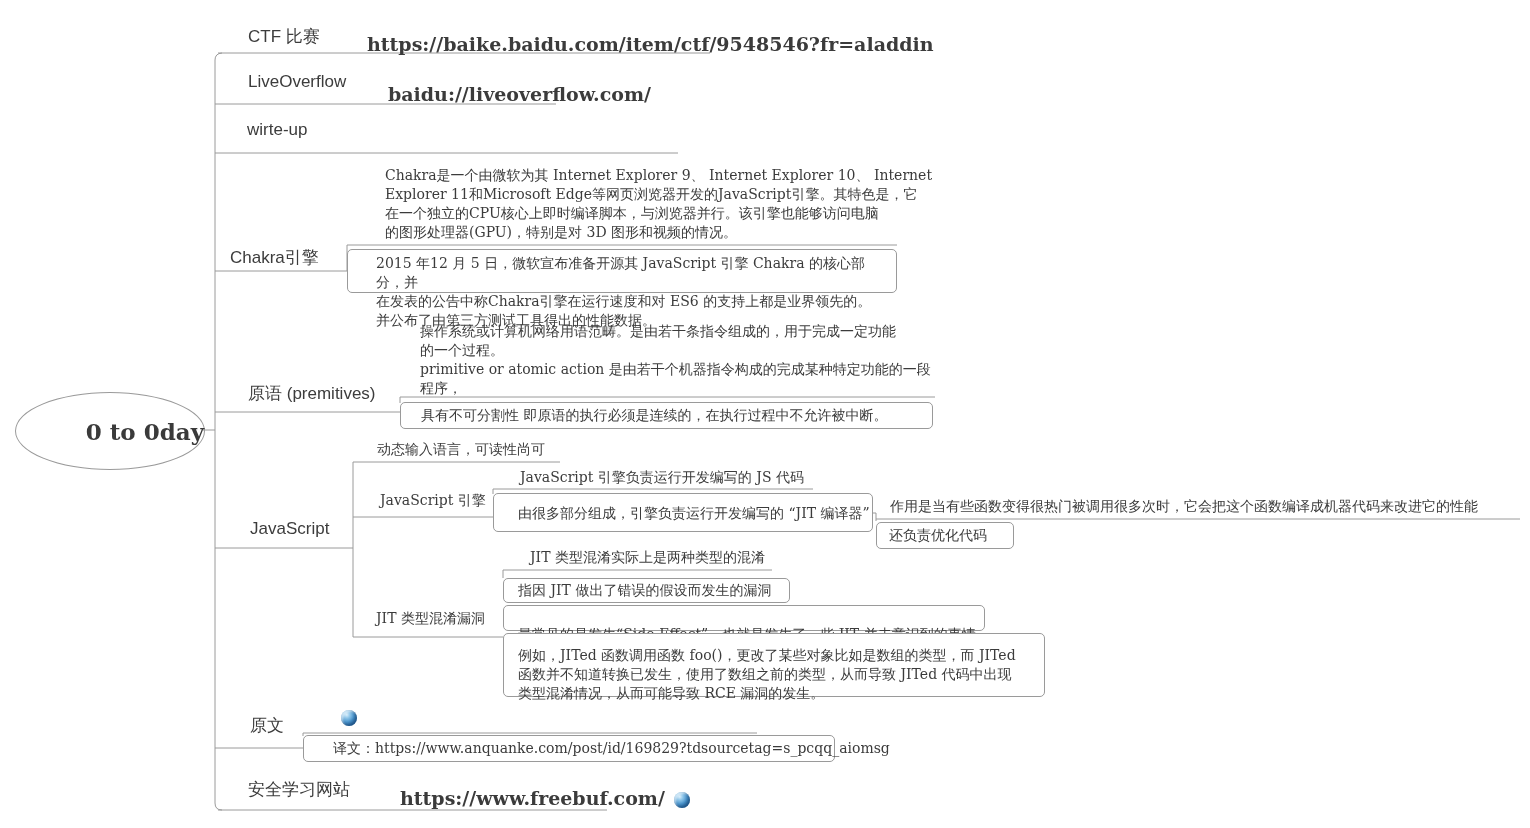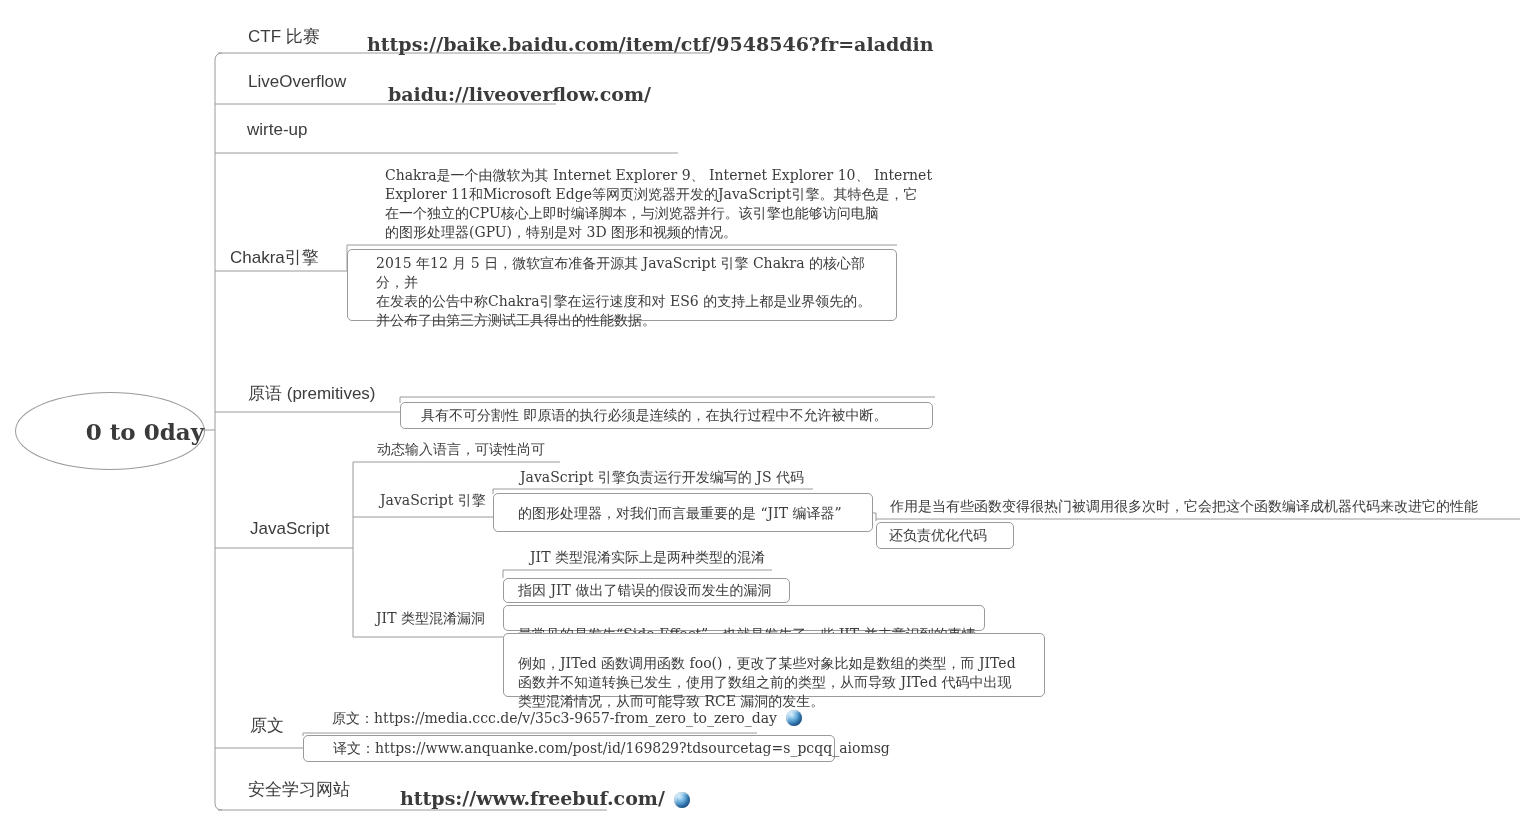--- a/index.html
+++ b/index.html
@@ -69,58 +69,62 @@
   <div class="mainlabel" style="left:250px;top:714px;">原文</div>
   <div class="mainlabel" style="left:248px;top:778px;">安全学习网站</div>
 
   <div class="child url" style="left:367px;top:33px;">https://baike.baidu.com/item/ctf/9548546?fr=aladdin</div>
   <div class="child url" style="left:388px;top:83px;">baidu://liveoverflow.com/</div>
 
   <div class="child para" style="left:385px;top:166px;">Chakra是一个由微软为其 Internet Explorer 9、 Internet Explorer 10、 Internet
 Explorer 11和Microsoft Edge等网页浏览器开发的JavaScript引擎。其特色是，它
 在一个独立的CPU核心上即时编译脚本，与浏览器并行。该引擎也能够访问电脑
 的图形处理器(GPU)，特别是对 3D 图形和视频的情况。</div>
-  <div class="box" style="left:347px;top:249px;width:550px;height:72px;padding:4px 10px 0 28px;">
+  <div class="box" style="left:347px;top:249px;width:550px;height:44px;padding:4px 10px 0 28px;">
     <div class="para">2015 年12 月 5 日，微软宣布准备开源其 JavaScript 引擎 Chakra 的核心部分，并
 在发表的公告中称Chakra引擎在运行速度和对 ES6 的支持上都是业界领先的。
 并公布了由第三方测试工具得出的性能数据。</div>
   </div>
 
+  <div class="child para" style="left:420px;top:322px;">操作系统或计算机网络用语范畴。是由若干条指令组成的，用于完成一定功能
+的一个过程。
+primitive or atomic action 是由若干个机器指令构成的完成某种特定功能的一段
+程序，</div>
   <div class="box" style="left:400px;top:402px;width:533px;height:27px;padding:4px 12px 0 20px;">
     <div class="nowrap">具有不可分割性 即原语的执行必须是连续的，在执行过程中不允许被中断。</div>
   </div>
 
   <div class="child" style="left:377px;top:441px;">动态输入语言，可读性尚可</div>
 
   <div class="sublabel" style="left:380px;top:492px;">JavaScript 引擎</div>
   <div class="child" style="left:520px;top:469px;">JavaScript 引擎负责运行开发编写的 JS 代码</div>
   <div class="box" style="left:493px;top:493px;width:380px;height:39px;padding:11px 0 0 24px;">
-    <div class="nowrap">的图形处理器，对我们而言最重要的是 “JIT 编译器”</div>
+    <div class="nowrap">由很多部分组成，引擎负责运行开发编写的 “JIT 编译器”</div>
   </div>
   <div class="child" style="left:890px;top:498px;">作用是当有些函数变得很热门被调用很多次时，它会把这个函数编译成机器代码来改进它的性能</div>
   <div class="box" style="left:876px;top:522px;width:138px;height:27px;padding:4px 0 0 12px;">
     <div class="nowrap">还负责优化代码</div>
   </div>
 
   <div class="sublabel" style="left:376px;top:610px;">JIT 类型混淆漏洞</div>
   <div class="child" style="left:530px;top:549px;">JIT 类型混淆实际上是两种类型的混淆</div>
   <div class="box" style="left:503px;top:578px;width:287px;height:25px;padding:3px 0 0 14px;">
     <div class="nowrap">指因 JIT 做出了错误的假设而发生的漏洞</div>
   </div>
   <div class="box" style="left:503px;top:605px;width:482px;height:26px;padding:20px 0 0 14px;">
     <div class="nowrap">最常见的是发生“Side-Effect”，也就是发生了一些 JIT 并未意识到的事情</div>
   </div>
-  <div class="box" style="left:503px;top:633px;width:542px;height:64px;padding:20px 12px 0 14px;">
+  <div class="box" style="left:503px;top:633px;width:542px;height:64px;padding:12px 12px 0 14px;">
     <div class="para">例如，JITed 函数调用函数 foo()，更改了某些对象比如是数组的类型，而 JITed
 函数并不知道转换已发生，使用了数组之前的类型，从而导致 JITed 代码中出现
 类型混淆情况，从而可能导致 RCE 漏洞的发生。</div>
   </div>
 
   <div class="child" style="left:332px;top:710px;">
-    <span>原文：https://media.ccc.de/v/35c3-9657-from_zero_to_zero_day</span><span class="globe"></span>
+    <span class="globe"></span>
   </div>
   <div class="box" style="left:303px;top:735px;width:532px;height:27px;padding:4px 0 0 29px;">
     <div class="nowrap">译文：https://www.anquanke.com/post/id/169829?tdsourcetag=s_pcqq_aiomsg</div>
   </div>
 
   <div class="child url" style="left:400px;top:787px;">
     <span>https://www.freebuf.com/</span><span class="globe"></span>
   </div>
 
 </div>

